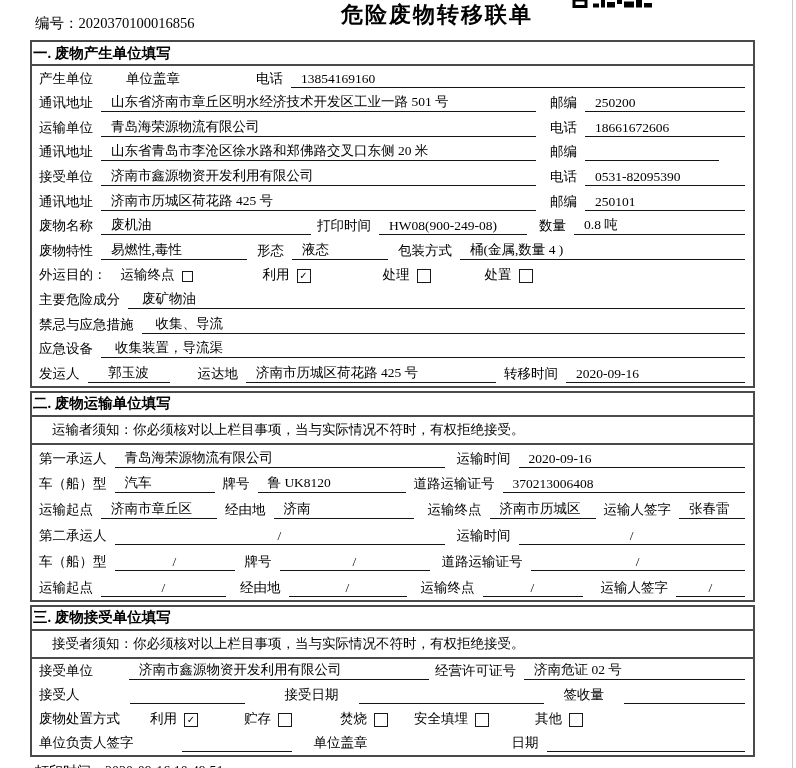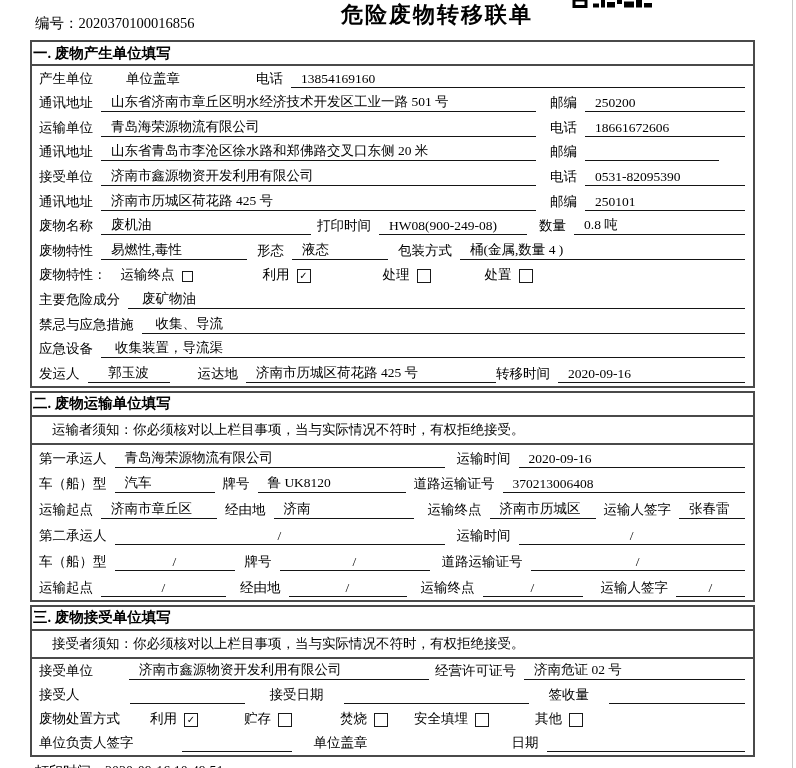--- a/index.html
+++ b/index.html
@@ -114,21 +114,21 @@
     <div class="row">
       <span class="lbl">废物特性</span>
       <span class="val" style="width:146px">易燃性,毒性</span>
       <span class="lbl" style="margin-left:10px">形态</span>
       <span class="val" style="width:96px">液态</span>
       <span class="lbl" style="margin-left:10px">包装方式</span>
       <span class="val grow">桶(金属,数量  4 )</span>
     </div>
 
     <div class="row">
-      <span class="lbl">废物特性：</span>
+      <span class="lbl">外运目的：</span>
       <span class="opt" style="margin-left:6px">
         <span>运输终点</span>
         <span class="cbox sm"></span>
       </span>
       <span class="opt" style="margin-left:70px">
         <span>利用</span>
         <span class="cbox">✓</span>
       </span>
       <span class="opt" style="margin-left:72px">
         <span>处理</span>
@@ -153,21 +153,21 @@
     <div class="row">
       <span class="lbl">应急设备</span>
       <span class="val grow" style="padding-left:14px">收集装置，导流渠</span>
     </div>
 
     <div class="row">
       <span class="lbl">发运人</span>
       <span class="val ctr" style="width:82px">郭玉波</span>
       <span class="lbl" style="margin-left:28px">运达地</span>
       <span class="val" style="width:250px">济南市历城区荷花路 425 号</span>
-      <span class="lbl" style="margin-left:0">转移时间</span>
+      <span class="lbl" style="margin-left:8px">转移时间</span>
       <span class="val grow">2020-09-16</span>
     </div>
   </div>
 
   <div class="sec s2">
     <div class="sec-head">二. 废物运输单位填写</div>
     <div class="note">运输者须知：你必须核对以上栏目事项，当与实际情况不符时，有权拒绝接受。</div>
 
     <div class="row">
       <span class="lbl">第一承运人</span>
@@ -231,21 +231,21 @@
     <div class="row">
       <span class="lbl">接受单位</span>
       <span class="val" style="width:300px;margin-left:28px">济南市鑫源物资开发利用有限公司</span>
       <span class="lbl" style="margin-left:6px">经营许可证号</span>
       <span class="val grow">济南危证 02 号</span>
     </div>
 
     <div class="row">
       <span class="lbl">接受人</span>
       <span class="val" style="width:115px;margin-left:42px"></span>
-      <span class="lbl" style="margin-left:25px">接受日期</span>
+      <span class="lbl" style="margin-left:40px">接受日期</span>
       <span class="val" style="width:185px;margin-left:12px"></span>
       <span class="lbl" style="margin-left:20px">签收量</span>
       <span class="val grow" style="margin-left:12px"></span>
     </div>
 
     <div class="row">
       <span class="lbl">废物处置方式</span>
       <span class="opt" style="margin-left:22px">
         <span>利用</span>
         <span class="cbox">✓</span>

